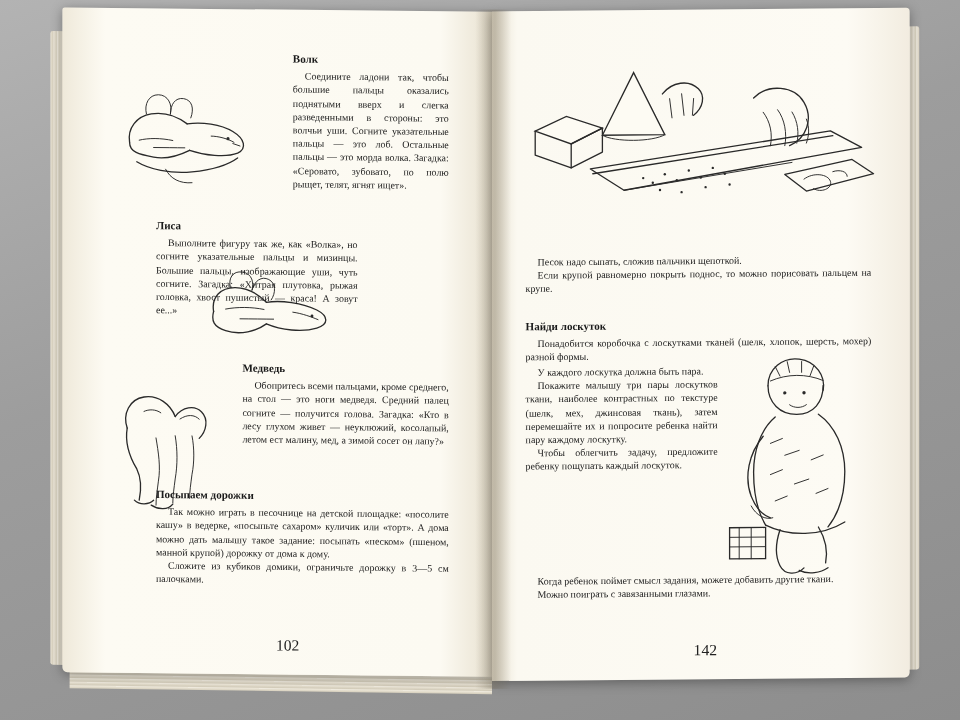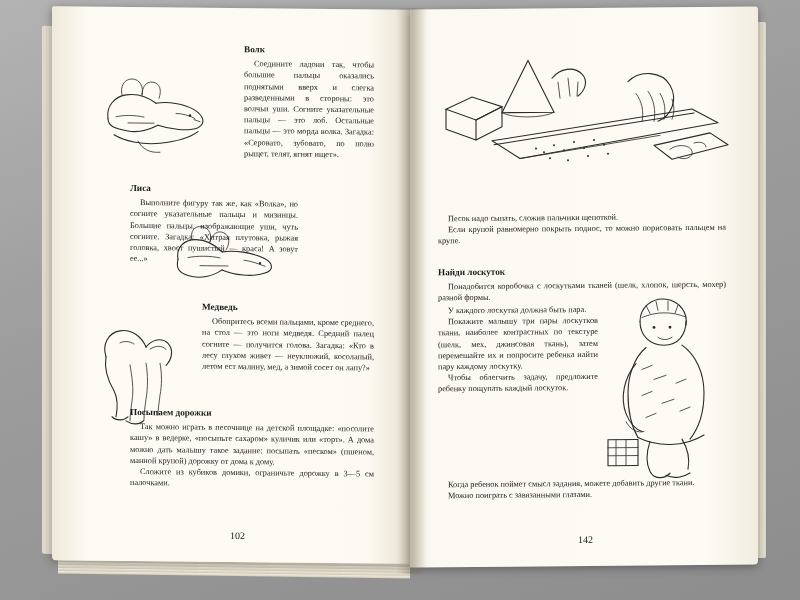--- a/index.html
+++ b/index.html
@@ -101,21 +101,21 @@
     margin: 0 0 3px 0;
     text-align: left;
   }
   .para {
     margin: 0 0 0 0;
     text-indent: 10px;
   }
   .para + .para { margin-top: 0; }
   .folio {
     position: absolute;
-    font-size: 10px;
+    font-size: 13px;
     color: #222;
   }
   
   .fig { position: absolute; }
   svg { display: block; }
   .ln { fill: none; stroke: #2a2a2a; stroke-width: 1.1; stroke-linecap: round; stroke-linejoin: round; }
   .ln2 { fill: none; stroke: #2a2a2a; stroke-width: 0.8; stroke-linecap: round; }
   .fillw { fill: #fdfbf3; stroke: #2a2a2a; stroke-width: 1.1; }
   .dot { fill: #2a2a2a; }
 </style>

